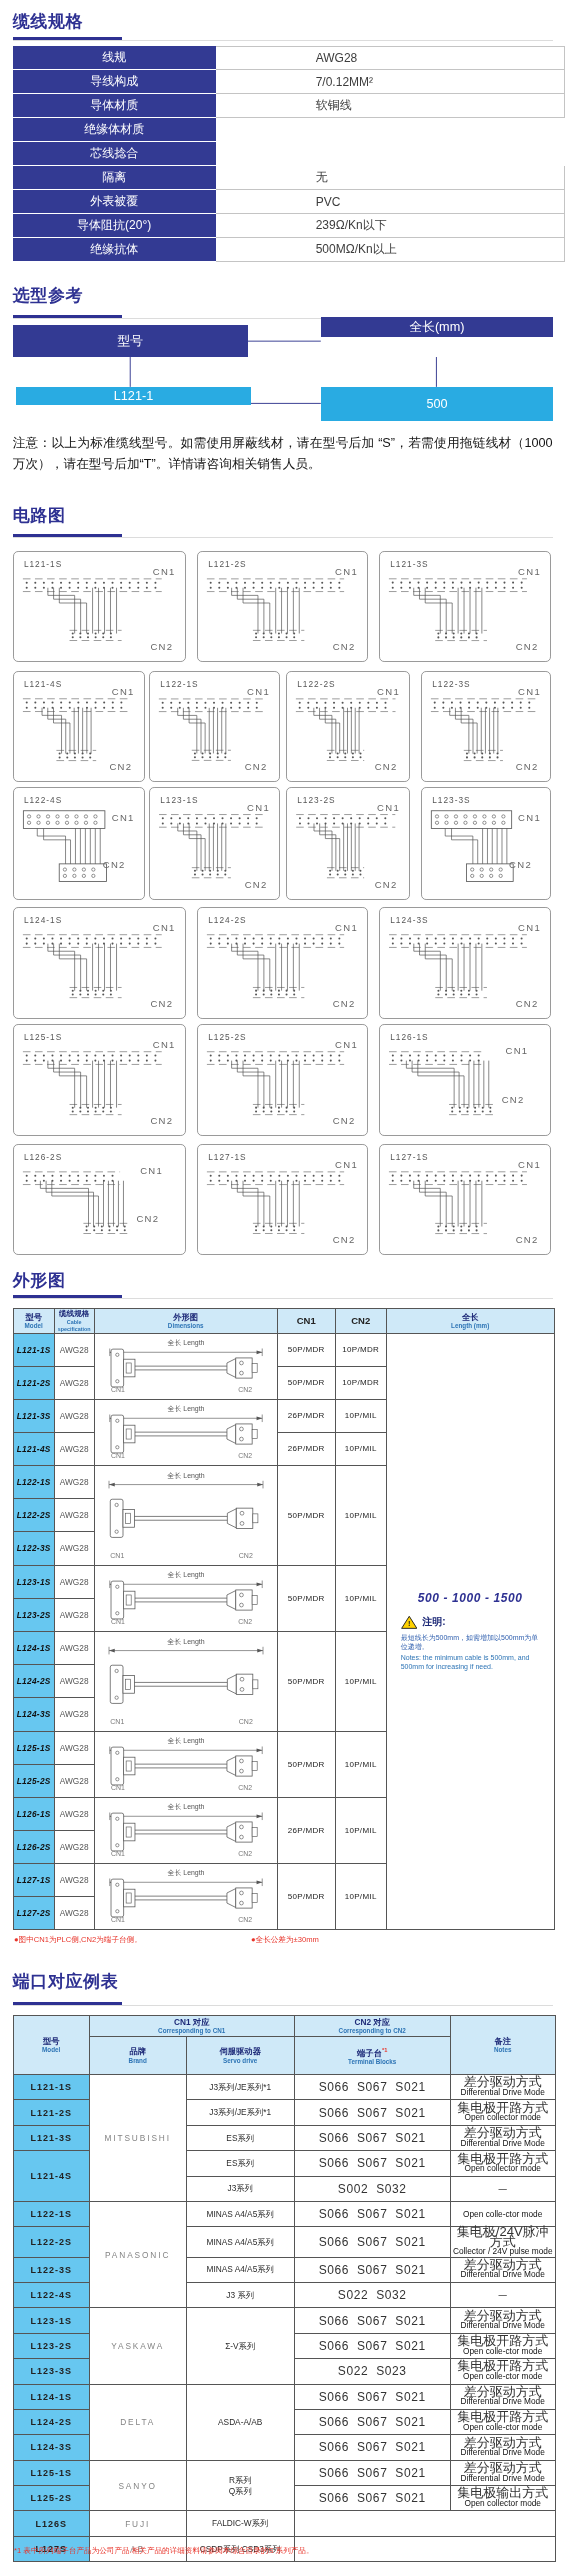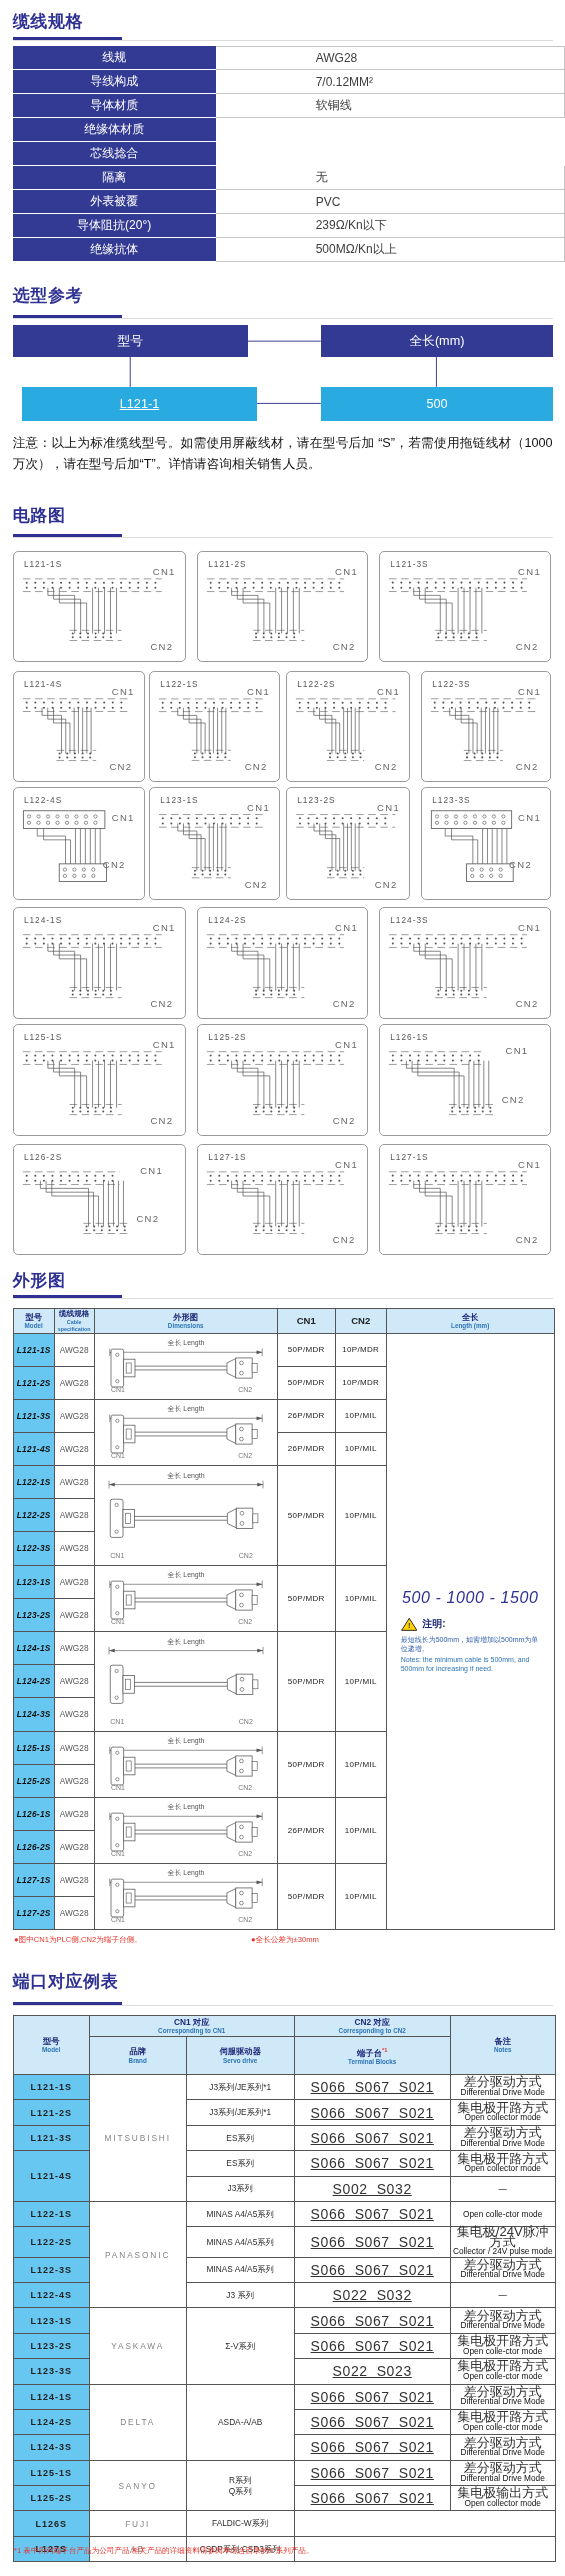--- a/index.html
+++ b/index.html
@@ -40,38 +40,38 @@
   .hcn{font-size:8.3px;font-weight:bold;color:#1e2a78;line-height:9.5px;}
   .hcn.sm{font-size:7.6px;}
   .hen{font-size:6.3px;color:#2d74b5;line-height:7px;}
   .hen.xs{font-size:5.4px;}
   .hplain{font-size:9.5px;font-weight:bold;color:#222;}
   .mcell{background:#67c7f0;font-style:italic;font-weight:bold;font-size:8.3px;color:#111;letter-spacing:0.3px;}
   .scell{font-size:8.3px;color:#555;}
   .ocn{font-size:8px;color:#222;letter-spacing:0.3px;}
   .dcell{background:#fff;}
   .olen{vertical-align:middle;}
-  .range{font-size:16px;font-weight:normal;font-style:italic;color:#2e3192;letter-spacing:0.6px;margin-bottom:10.2px;}
+  .range{font-size:12px;font-weight:bold;font-style:italic;color:#2e3192;letter-spacing:0.6px;margin-bottom:10.2px;}
   .warnrow{display:flex;align-items:center;justify-content:flex-start;gap:5.1px;margin:0 9px 3.8px 14px;}
   .wl{font-size:10px;font-weight:bold;color:#1e2a78;}
   .ncn{font-size:7px;color:#2f5fae;text-align:left;margin:0 9px 1.9px 14px;line-height:9px;}
   .nen{font-size:7px;color:#2d74b5;text-align:left;margin:0 9px 0 14px;line-height:9px;}
   .red-note{position:absolute;font-size:7.6px;color:#e8342a;}
   
   .ptable{position:absolute;left:12.7px;top:2015px;width:541px;border-collapse:collapse;table-layout:fixed;
           border:1.3px solid #333;}
   .ptable th,.ptable td{border:0.6px solid #555;padding:0;text-align:center;vertical-align:middle;}
   .ptable thead th{background:#cfe9f8;}
   .ptable thead tr:first-child{height:21px;}
   .ptable thead tr:last-child{height:38px;}
   .ptable tbody tr{height:25.4px;}
   .pmodel{background:#67c7f0;font-weight:bold;font-size:9px;color:#222;letter-spacing:1px;}
   .pbrand{color:#848484;font-size:8.3px;letter-spacing:1.9px;}
   .pservo{font-size:8.3px;color:#2b2b2b;white-space:pre-line;line-height:10.8px;}
-  .ptb{font-size:14px;color:#333;letter-spacing:0.6px;white-space:pre;text-decoration:underline;}
+  .ptb{font-size:12px;color:#333;letter-spacing:0.6px;white-space:pre;}
   .ncn2{font-size:13px;color:#333;line-height:9.5px;}
   .nen2{font-size:8.3px;color:#111;line-height:10.2px;}
   .supred{color:#e8342a;font-size:5.7px;font-weight:bold;}
 </style>
 </head>
 <body>
 
 <div class="page">
 
   <div class="sec-title" style="top:10.2px;">缆线规格</div>
@@ -121,22 +121,22 @@
     </div>
 
   <div class="abs" style="left:0;top:317px;width:566px;height:108px;">
     <svg width="566" height="108" style="position:absolute;left:0;top:0;" viewBox="0 0 891 170">
       <line x1="205" y1="63" x2="205" y2="110" stroke="#33388f" stroke-width="1.5"></line>
       <line x1="687" y1="63" x2="687" y2="110" stroke="#33388f" stroke-width="1.5"></line>
       <line x1="390" y1="38" x2="505" y2="38" stroke="#33388f" stroke-width="1.5"></line>
       <line x1="390" y1="136" x2="505" y2="136" stroke="#33388f" stroke-width="1.5"></line>
     </svg>
     <div class="selbox hdr" style="left:12.7px;top:8.3px;width:235px;height:32px;">型号</div>
-    <div class="selbox hdr" style="left:321px;top:8px;width:232px;height:32px;">全长(mm)</div>
-    <div class="selbox val" style="left:22px;top:70px;width:235px;height:34px;text-decoration:underline;">L121-1</div>
+    <div class="selbox hdr" style="left:321px;top:0;width:232px;height:20px;">全长(mm)</div>
+    <div class="selbox val" style="left:16px;top:70px;width:235px;height:18px;">L121-1</div>
     <div class="selbox val" style="left:321px;top:70px;width:232px;height:34px;text-align:right;">500</div>
   </div>
 
   <div class="note-text" style="top:433px;">注意：以上为标准缆线型号。如需使用屏蔽线材，请在型号后加 “S”，若需使用拖链线材（1000万次），请在型号后加“T”。详情请咨询相关销售人员。</div>
 
   <div class="sec-title" style="top:504px;">电路图</div>
   <div class="sec-rule" style="top:534px;">
       <span class="bar"></span>
     </div>
   <div class="abs" style="left:0;top:0;width:566px;height:1264px;">

